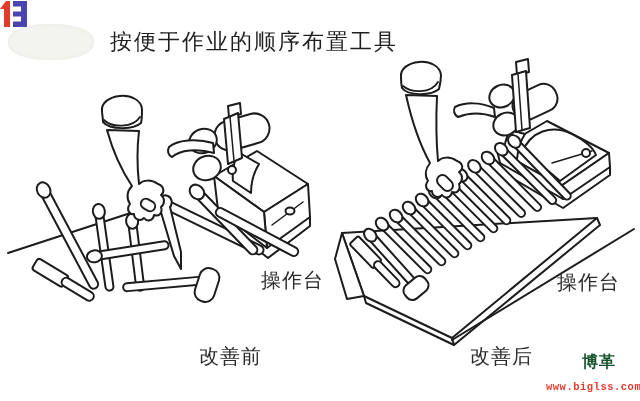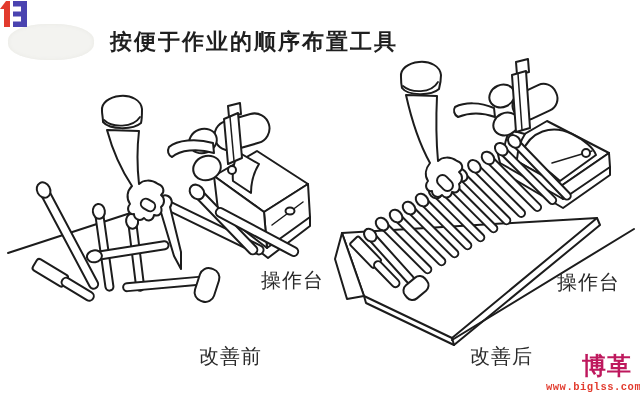--- a/index.html
+++ b/index.html
@@ -1,30 +1,30 @@
 <!DOCTYPE html>
 <html><head>
 <meta charset="utf-8">
 <style>
   html,body{margin:0;padding:0;background:#fff;}
   .stage{position:relative;width:640px;height:401px;background:#fff;overflow:hidden;
          font-family:"Liberation Serif", serif;color:#222;}
   .stage svg{position:absolute;left:0;top:0;}
   .txt{position:absolute;line-height:1;white-space:nowrap;color:#2a2a2a;}
-  .title{left:110px;top:31px;font-size:22px;font-weight:bold;letter-spacing:2px;color:#1f1f1f;}
+  .title{left:110px;top:31px;font-size:22px;font-weight:normal;letter-spacing:2px;color:#1f1f1f;}
   .lbl{font-size:20px;letter-spacing:1px;}
   .lbl-before-table{left:261px;top:270px;}
   .lbl-tool-stand{left:466px;top:252px;}
   .lbl-after-table{left:557px;top:272px;}
   .cap{font-size:20px;letter-spacing:1px;}
   .cap-before{left:199px;top:346px;}
   .cap-after{left:470px;top:346px;}
   .logo-icon{position:absolute;left:549px;top:355px;width:28px;height:27px;}
-  .logo-brand{left:582px;top:354px;font-size:24px;font-weight:bold;
-              font-family:"Liberation Sans", sans-serif;color:#be185d;letter-spacing:1px;}
+  .logo-brand{left:582px;top:354px;font-size:16px;font-weight:bold;
+              font-family:"Liberation Sans", sans-serif;color:#14532d;letter-spacing:1px;}
   .logo-url{left:546px;top:382px;font-size:10.5px;font-weight:bold;letter-spacing:.5px;
             font-family:"Liberation Mono", monospace;color:#e23b2e;}
   .smudge{position:absolute;left:8px;top:24px;width:86px;height:36px;border-radius:45%;
           background:#f3f3f0;box-shadow:inset 0 0 4px #e9e9e4;}
 </style>
 </head>
 <body>
 
 <div class="stage">
 

